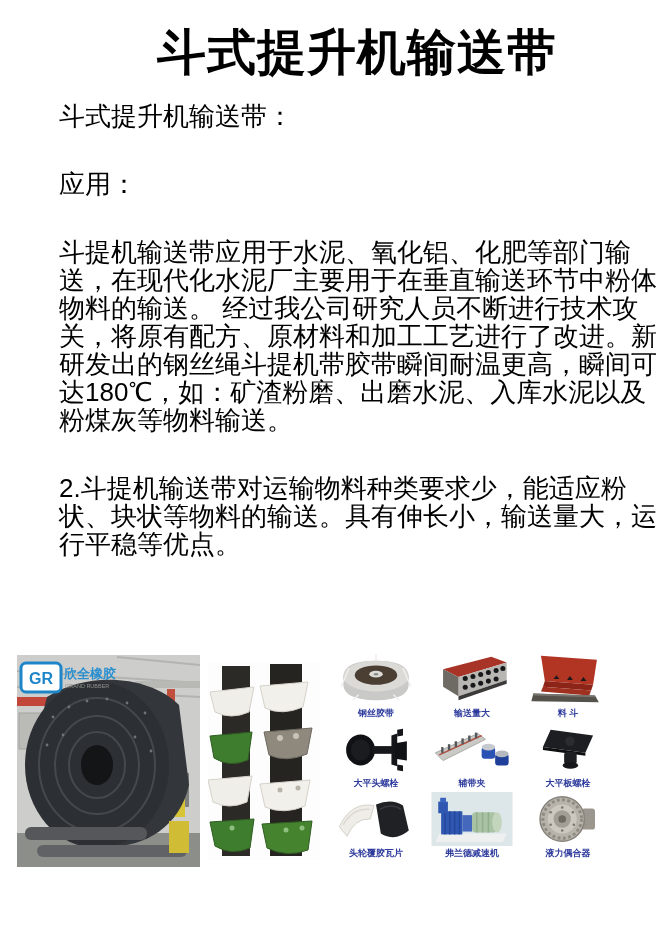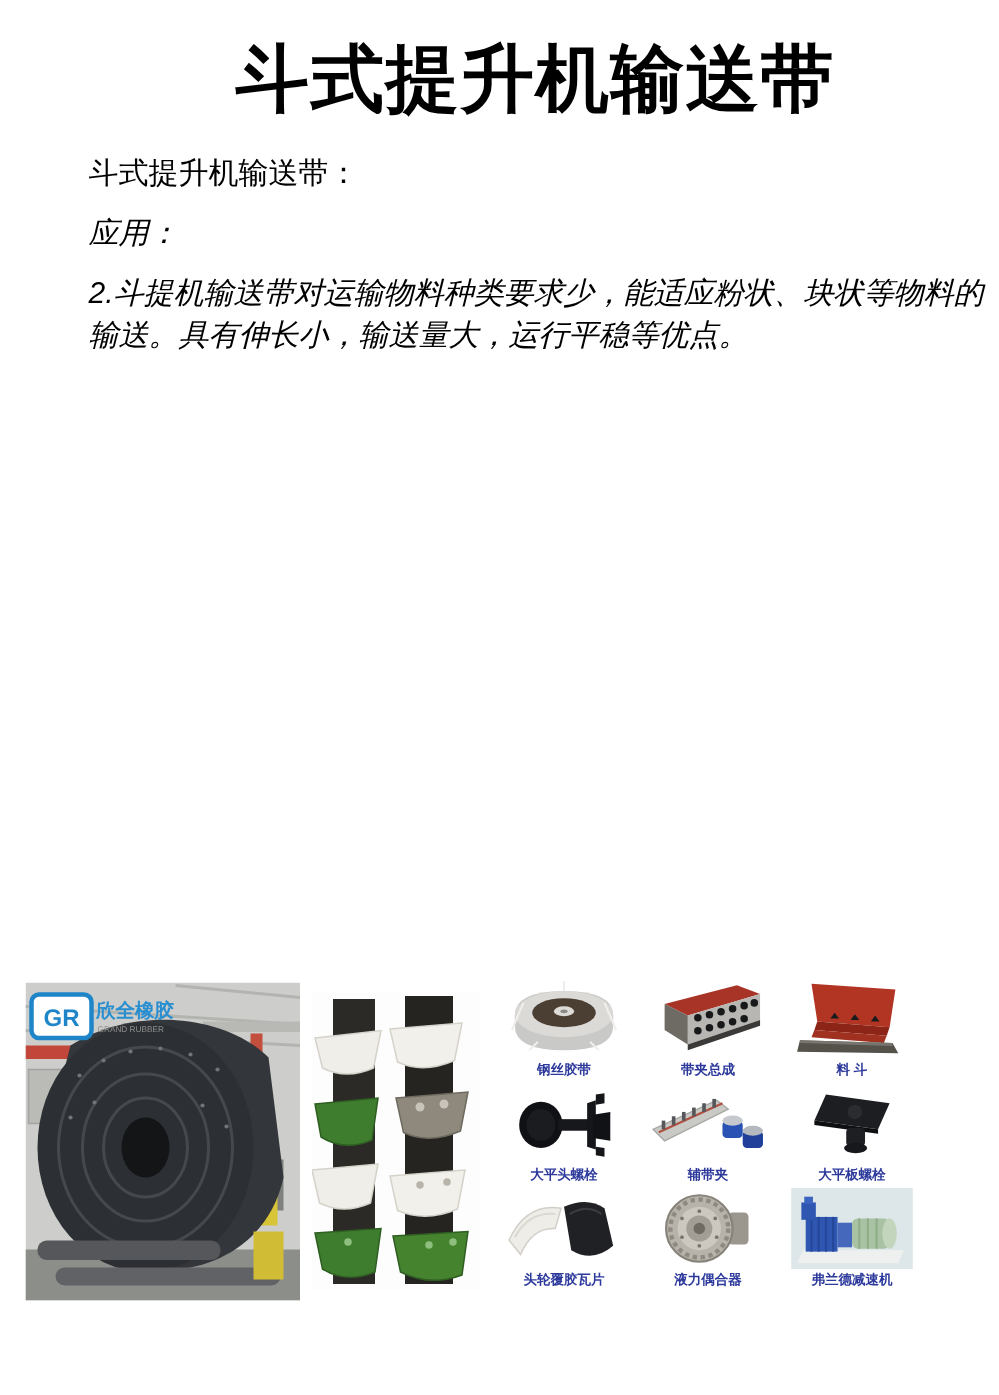--- a/index.html
+++ b/index.html
@@ -1,21 +1,21 @@
 <!DOCTYPE html>
 <html><head>
 <meta charset="utf-8">
 <style>
   html,body{margin:0;padding:0;background:#fff;}
   .page{position:relative;width:666px;height:930px;background:#ffffff;overflow:hidden;
         font-family:"Liberation Sans",sans-serif;color:#000;padding-left:24px;}
   .title{margin:20px 0 0;text-align:center;font-size:49px;font-weight:700;letter-spacing:1px;}
-  .body{margin:16px 28px 0 35px;font-size:20px;line-height:28px;}
+  .body{margin:16px 28px 0 35px;font-size:26px;line-height:28px;}
   .body p{margin:0;}
-  .body p + p{margin-top:12px;font-style:italic;}
+  .body p + p{margin-top:40px;}
   .gallery{position:absolute;left:17px;top:652px;width:600px;height:220px;
            display:flex;align-items:flex-start;}
   .photo-factory{width:183px;height:212px;margin-top:3px;flex:none;}
   .photo-buckets{width:112px;height:198px;margin:10px 0 0 8px;flex:none;}
   .pgrid{display:grid;grid-template-columns:repeat(3,1fr);width:280px;margin-left:12px;
          row-gap:2px;column-gap:8px;}
   .pitem{display:flex;flex-direction:column;align-items:center;margin:0;}
   .pimg{width:84px;height:54px;display:block;}
   .plabel{font-size:9px;color:#2d3a9c;margin-top:1px;white-space:nowrap;font-weight:bold;}
   svg{display:block;}
@@ -23,20 +23,21 @@
 </head>
 <body>
 
 <div class="page">
 
   <h1 class="title">斗式提升机输送带</h1>
 
   <div class="body">
     <p>斗式提升机输送带：</p>
     <p>应用：</p>
+    <p>斗提机输送带应用于水泥、氧化铝、化肥等部门输送，在现代化水泥厂主要用于在垂直输送环节中粉体物料的输送。 经过我公司研究人员不断进行技术攻关，将原有配方、原材料和加工工艺进行了改进。新研发出的钢丝绳斗提机带胶带瞬间耐温更高，瞬间可达180℃，如：矿渣粉磨、出磨水泥、入库水泥以及粉煤灰等物料输送。</p>
     <p>2.斗提机输送带对运输物料种类要求少，能适应粉状、块状等物料的输送。具有伸长小，输送量大，运行平稳等优点。</p>
   </div>
 
   <div class="gallery">
 
     <div class="photo-factory">
       <svg viewBox="0 0 183 212" width="183" height="212">
         <rect width="183" height="212" fill="#cdcecb"></rect>
         <g stroke="#b2b4b0" stroke-width="2">
           <line x1="0" y1="16" x2="183" y2="28"></line>
@@ -144,21 +145,21 @@
             <circle cx="59" cy="21.2" r="2.6"></circle>
               <circle cx="67" cy="19.1" r="2.6"></circle>
               <circle cx="74" cy="17.2" r="2.6"></circle>
             <circle cx="35" cy="36.5" r="2.6"></circle>
               <circle cx="43" cy="34.4" r="2.6"></circle>
               <circle cx="51" cy="32.3" r="2.6"></circle>
             <circle cx="59" cy="30.2" r="2.6"></circle>
               <circle cx="67" cy="28.1" r="2.6"></circle>
           </g>
         </svg>
-        <figcaption class="plabel">带夹总成</figcaption>
+        <figcaption class="plabel">输送量大</figcaption>
       </figure>
 
       <figure class="pitem">
         <svg class="pimg" viewBox="0 0 84 56">
           <rect width="84" height="56" fill="#ffffff"></rect>
           <polygon points="14,4 72,8 68,34 18,30" fill="#b23524"></polygon>
           <polygon points="18,30 68,34 66,40 16,36" fill="#8c2417"></polygon>
           <polygon points="16,36 66,40 64,45 14,41" fill="#a03020"></polygon>
           <g fill="#191a1c">
             <polygon points="27,28 33,28 30,24"></polygon>
@@ -222,41 +223,20 @@
 
       <figure class="pitem">
         <svg class="pimg" viewBox="0 0 84 56">
           <rect width="84" height="56" fill="#ffffff"></rect>
           <path d="M4,36 Q16,10 40,14 L36,28 Q20,27 12,46 Z" fill="#efede8" stroke="#d2cfc8" stroke-width="1"></path>
           <path d="M8,34 Q18,16 36,18" fill="none" stroke="#dcd9d2" stroke-width="1.5"></path>
           <path d="M42,13 Q58,6 70,14 L76,40 Q62,52 47,43 Z" fill="#202124"></path>
           <path d="M46,18 Q58,11 68,18" fill="none" stroke="#3a3b3e" stroke-width="1.5"></path>
         </svg>
         <figcaption class="plabel">头轮覆胶瓦片</figcaption>
-      </figure>
-
-      <figure class="pitem">
-        <svg class="pimg" viewBox="0 0 84 56">
-          <rect width="84" height="56" fill="#ffffff"></rect>
-          <rect x="56" y="17" width="14" height="22" rx="3" fill="#9b978e"></rect>
-          <circle cx="36" cy="28" r="23" fill="#b7b3aa" stroke="#87837a" stroke-width="1.5"></circle>
-          <circle cx="36" cy="28" r="20" fill="none" stroke="#8e8a82" stroke-width="3" stroke-dasharray="3,2.5"></circle>
-          <circle cx="36" cy="28" r="15" fill="#ccc8bf"></circle>
-          <circle cx="36" cy="28" r="9" fill="#a29e95"></circle>
-          <circle cx="36" cy="28" r="4" fill="#6f6b63"></circle>
-          <g fill="#7a766e">
-            <circle cx="36" cy="16" r="1.3"></circle>
-              <circle cx="47" cy="21" r="1.3"></circle>
-              <circle cx="48" cy="34" r="1.3"></circle>
-            <circle cx="36" cy="40" r="1.3"></circle>
-              <circle cx="24" cy="34" r="1.3"></circle>
-              <circle cx="24" cy="21" r="1.3"></circle>
-          </g>
-        </svg>
-        <figcaption class="plabel">液力偶合器</figcaption>
       </figure>
 
       <figure class="pitem">
         <svg class="pimg" viewBox="0 0 84 56">
           <rect width="84" height="56" fill="#dde6e9"></rect>
           <polygon points="8,43 78,43 74,52 4,52" fill="#eef0ef"></polygon>
           <rect x="10" y="20" width="22" height="24" fill="#2f57b2"></rect>
           <g stroke="#24479a" stroke-width="1.5">
               <line x1="14" y1="20" x2="14" y2="44"></line>
               <line x1="19" y1="20" x2="19" y2="44"></line>
@@ -270,15 +250,36 @@
           <g stroke="#8fae89" stroke-width="1.5">
               <line x1="47" y1="21" x2="47" y2="42"></line>
               <line x1="53" y1="21" x2="53" y2="42"></line>
               <line x1="59" y1="21" x2="59" y2="42"></line>
             </g>
           <ellipse cx="68" cy="31.5" rx="5" ry="10.5" fill="#c3d6bd"></ellipse>
         </svg>
         <figcaption class="plabel">弗兰德减速机</figcaption>
       </figure>
 
+      <figure class="pitem">
+        <svg class="pimg" viewBox="0 0 84 56">
+          <rect width="84" height="56" fill="#ffffff"></rect>
+          <rect x="56" y="17" width="14" height="22" rx="3" fill="#9b978e"></rect>
+          <circle cx="36" cy="28" r="23" fill="#b7b3aa" stroke="#87837a" stroke-width="1.5"></circle>
+          <circle cx="36" cy="28" r="20" fill="none" stroke="#8e8a82" stroke-width="3" stroke-dasharray="3,2.5"></circle>
+          <circle cx="36" cy="28" r="15" fill="#ccc8bf"></circle>
+          <circle cx="36" cy="28" r="9" fill="#a29e95"></circle>
+          <circle cx="36" cy="28" r="4" fill="#6f6b63"></circle>
+          <g fill="#7a766e">
+            <circle cx="36" cy="16" r="1.3"></circle>
+              <circle cx="47" cy="21" r="1.3"></circle>
+              <circle cx="48" cy="34" r="1.3"></circle>
+            <circle cx="36" cy="40" r="1.3"></circle>
+              <circle cx="24" cy="34" r="1.3"></circle>
+              <circle cx="24" cy="21" r="1.3"></circle>
+          </g>
+        </svg>
+        <figcaption class="plabel">液力偶合器</figcaption>
+      </figure>
+
     </div>
   </div>
 </div>
 
 </body></html>

